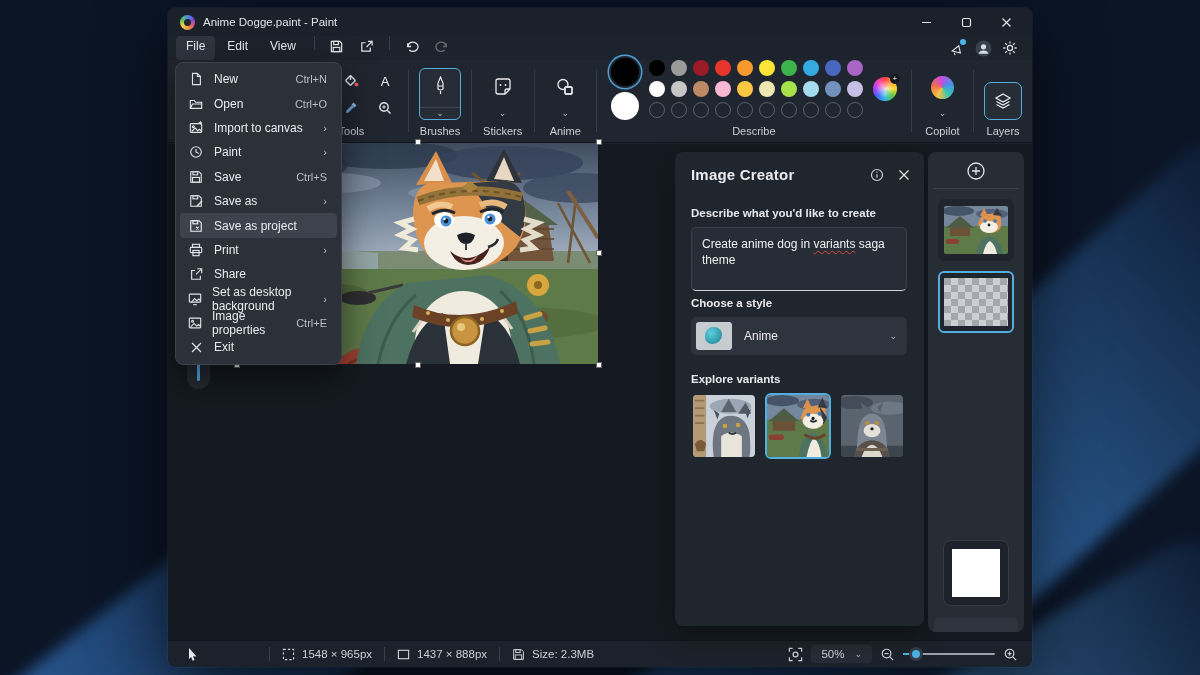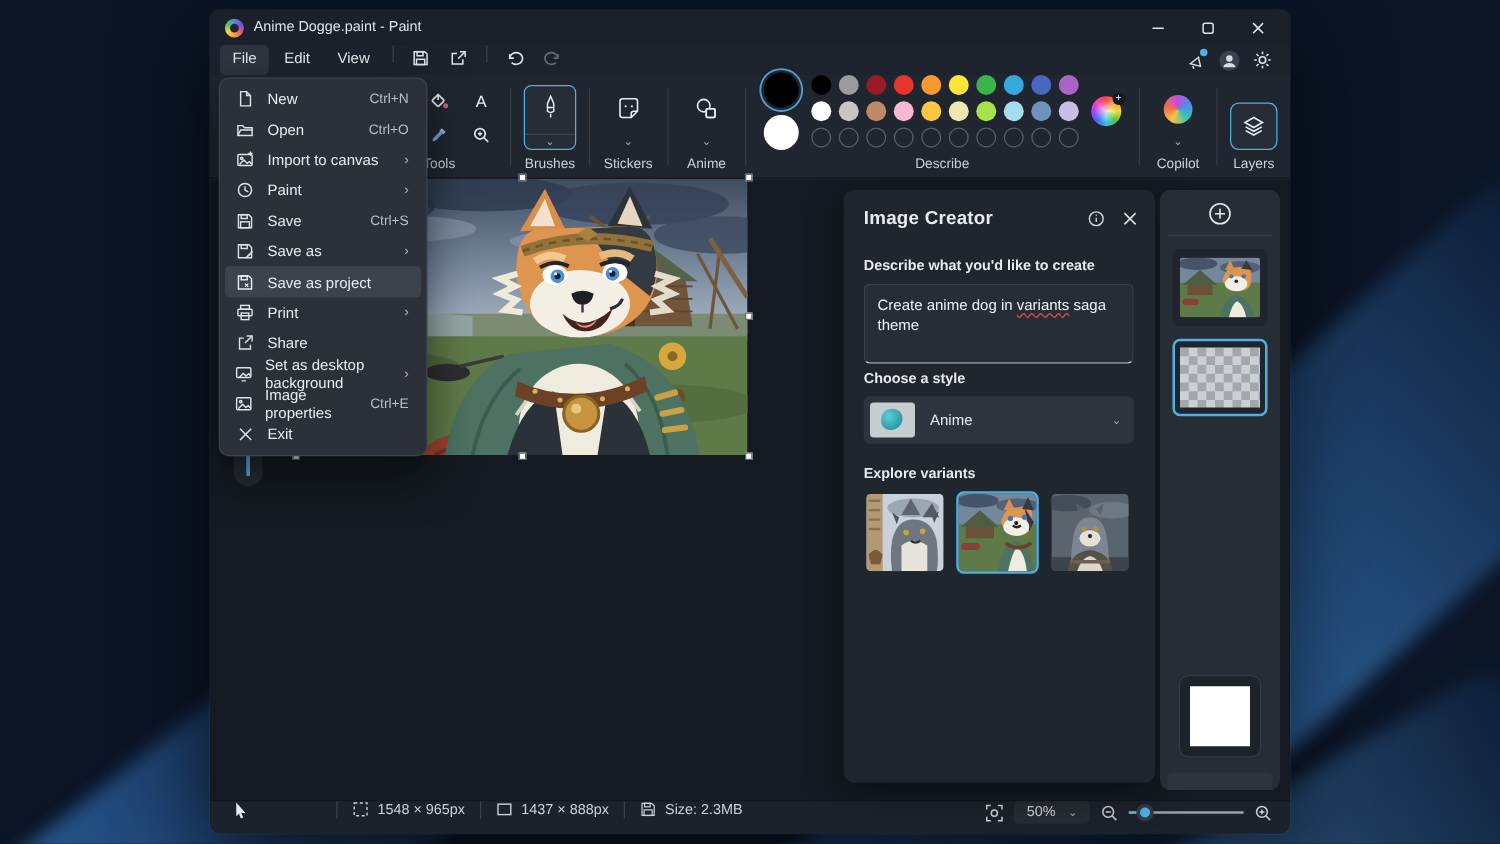--- a/index.html
+++ b/index.html
@@ -126,21 +126,21 @@
   .layer-card.selected { border-color:#53aee0; }
   .layer-thumb { width:64px; height:48px; border-radius:2px; overflow:hidden; }
   .layer-thumb svg { display:block; width:100%; height:100%; }
   .checker { background:conic-gradient(#ccd0d3 90deg,#a4a8ac 0 180deg,#ccd0d3 0 270deg,#a4a8ac 0); background-size:14px 14px; width:64px; height:56px; }
   .lp-bottom { margin-top:auto; width:100%; display:flex; flex-direction:column; align-items:center; }
   .bg-card { width:66px; height:66px; background:#1e232b; border:1px solid #343b45; border-radius:8px; display:flex; align-items:center; justify-content:center; }
   .bg-thumb { width:48px; height:48px; background:#fff; }
   .lp-tray { width:84px; height:14px; background:#2e343d; border-radius:4px 4px 0 0; margin-top:12px; }
   
   .statusbar { position:absolute; left:0; bottom:0; right:0; height:27px; background:#1c222b; border-top:1px solid #12161c;
-    display:flex; align-items:flex-start; font-size:11.5px; color:#ccd1d7; padding:0 10px; }
+    display:flex; align-items:center; font-size:11.5px; color:#ccd1d7; padding:0 10px; }
   .sb-group { display:flex; align-items:center; gap:7px; padding:0 12px; }
   .sb-sep { width:1px; height:14px; background:#39414c; }
   .sb-right { margin-left:auto; display:flex; align-items:center; gap:8px; }
   .zoom-dd { display:flex; align-items:center; gap:10px; background:#262c35; border-radius:4px; padding:3px 10px; }
   .zoom-slider { position:relative; width:92px; height:14px; display:flex; align-items:center; }
   .zs-track { width:100%; height:2.5px; background:#9aa1a9; border-radius:2px; }
   .zs-fill { position:absolute; left:0; width:10px; height:2.5px; background:#4db3e8; }
   .zs-thumb { position:absolute; left:6px; top:0px; width:14px; height:14px; border-radius:50%; background:#4db3e8; border:3px solid #343b44; }
   svg.ic { display:block; }
 </style>

